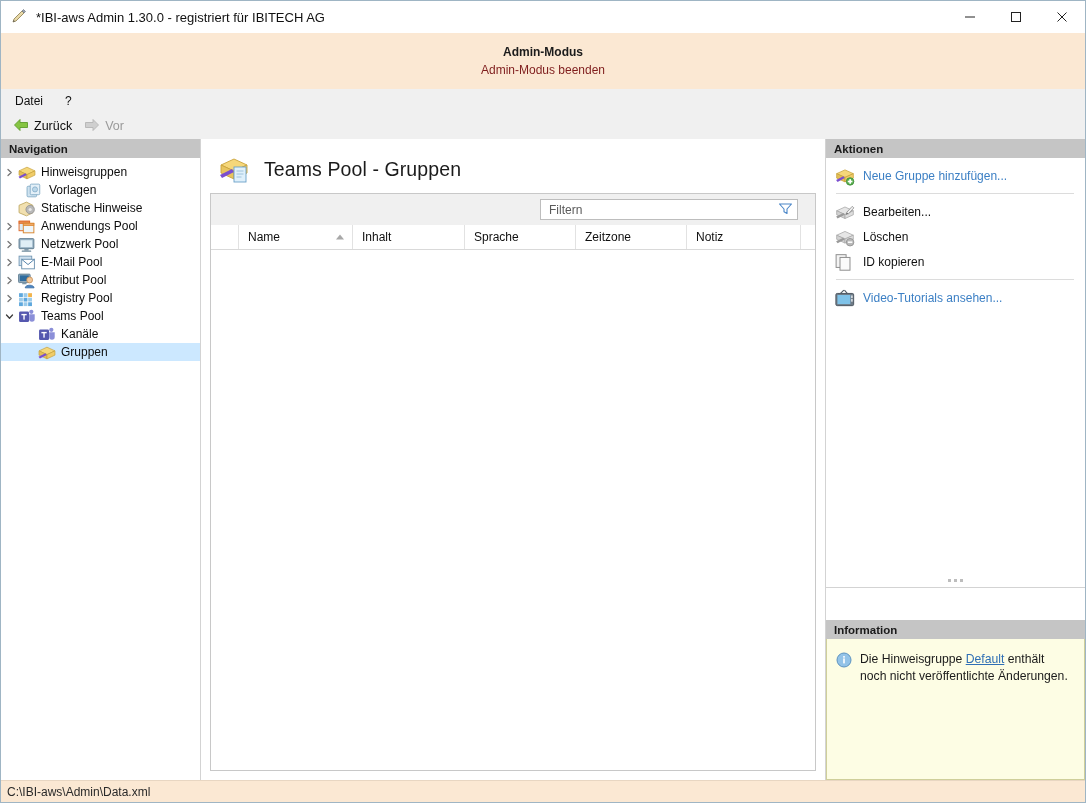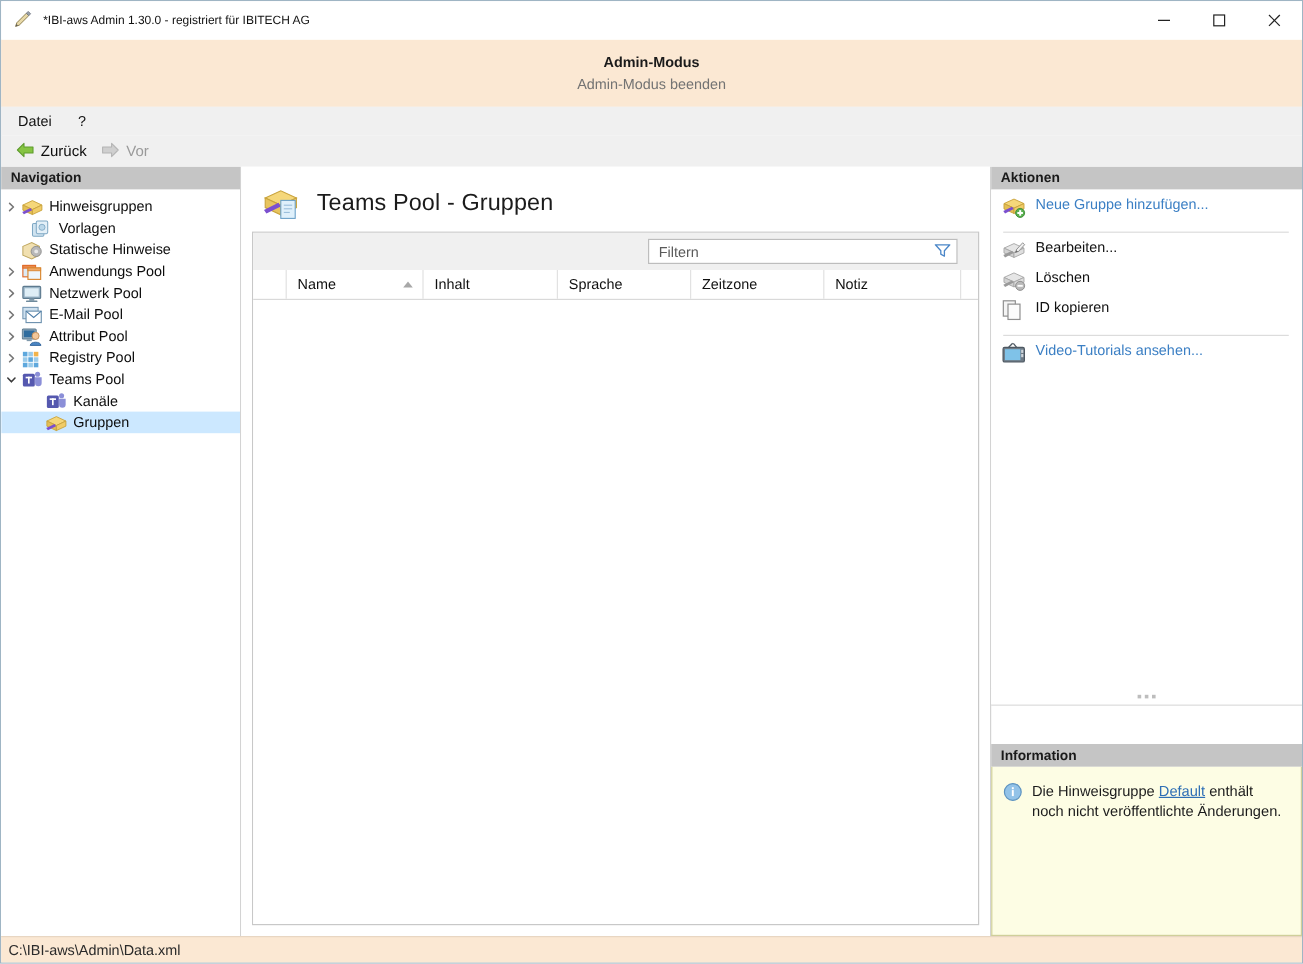--- a/index.html
+++ b/index.html
@@ -23,42 +23,42 @@
 
   
   #titlebar {
     height: 32px; flex: 0 0 32px;
     background: #ffffff;
     display: flex; align-items: center;
     position: relative;
   }
   #title-icon { margin-left: 9px; width: 18px; height: 18px; position: relative; }
   #title-text {
-    margin-left: 8px; font-size: 10px; color: #111;
+    margin-left: 8px; font-size: 13px; color: #111;
     white-space: nowrap;
   }
   .wbtn {
     width: 46px; height: 31px;
     display: flex; align-items: center; justify-content: center;
     font-size: 13px; color: #222; background: transparent;
     border: 0; padding: 0; cursor: default;
   }
   #winbtns { position: absolute; right: 0; top: 0; display: flex; }
 
   
   #admin-banner {
     flex: 0 0 56px; height: 56px;
     background: #fbe8d3;
     display: flex; flex-direction: column;
     align-items: center; justify-content: center;
     gap: 4px;
   }
   #admin-title { font-size: 12px; font-weight: bold; color: #1b1b1b; }
   #admin-exit {
-    font-size: 12px; color: #737373; cursor: pointer;
+    font-size: 12px; color: #7f1d1d; cursor: pointer;
   }
 
   
   #menubar {
     flex: 0 0 24px; height: 24px;
     background: #f0f0f0;
     display: flex; align-items: center;
     padding-left: 14px; gap: 22px;
   }
   .menu-item { font-size: 12px; color: #111; cursor: default; }
@@ -192,21 +192,21 @@
     border-left: 1px solid #d3d3d3;
     min-height: 0;
   }
   #actions-pane {
     flex: 1 1 auto; min-height: 0;
     display: flex; flex-direction: column;
     border-bottom: 1px solid #d3d3d3;
   }
   #actions-list { flex: 1 1 auto; padding-top: 5px; background: #ffffff; }
   .arow {
-    height: 25px; display: flex; align-items: flex-start;
+    height: 25px; display: flex; align-items: center;
     padding-left: 9px; cursor: default; white-space: nowrap;
   }
   .aico { width: 20px; flex: 0 0 20px; height: 17px; position: relative; margin-right: 8px; }
   .alabel { font-size: 12px; color: #111; }
   .alabel.link { color: #3b7fc4; }
   .asep {
     height: 1px; background: #dcdcdc;
     margin: 5px 11px 5px 10px;
   }
   #grip {

